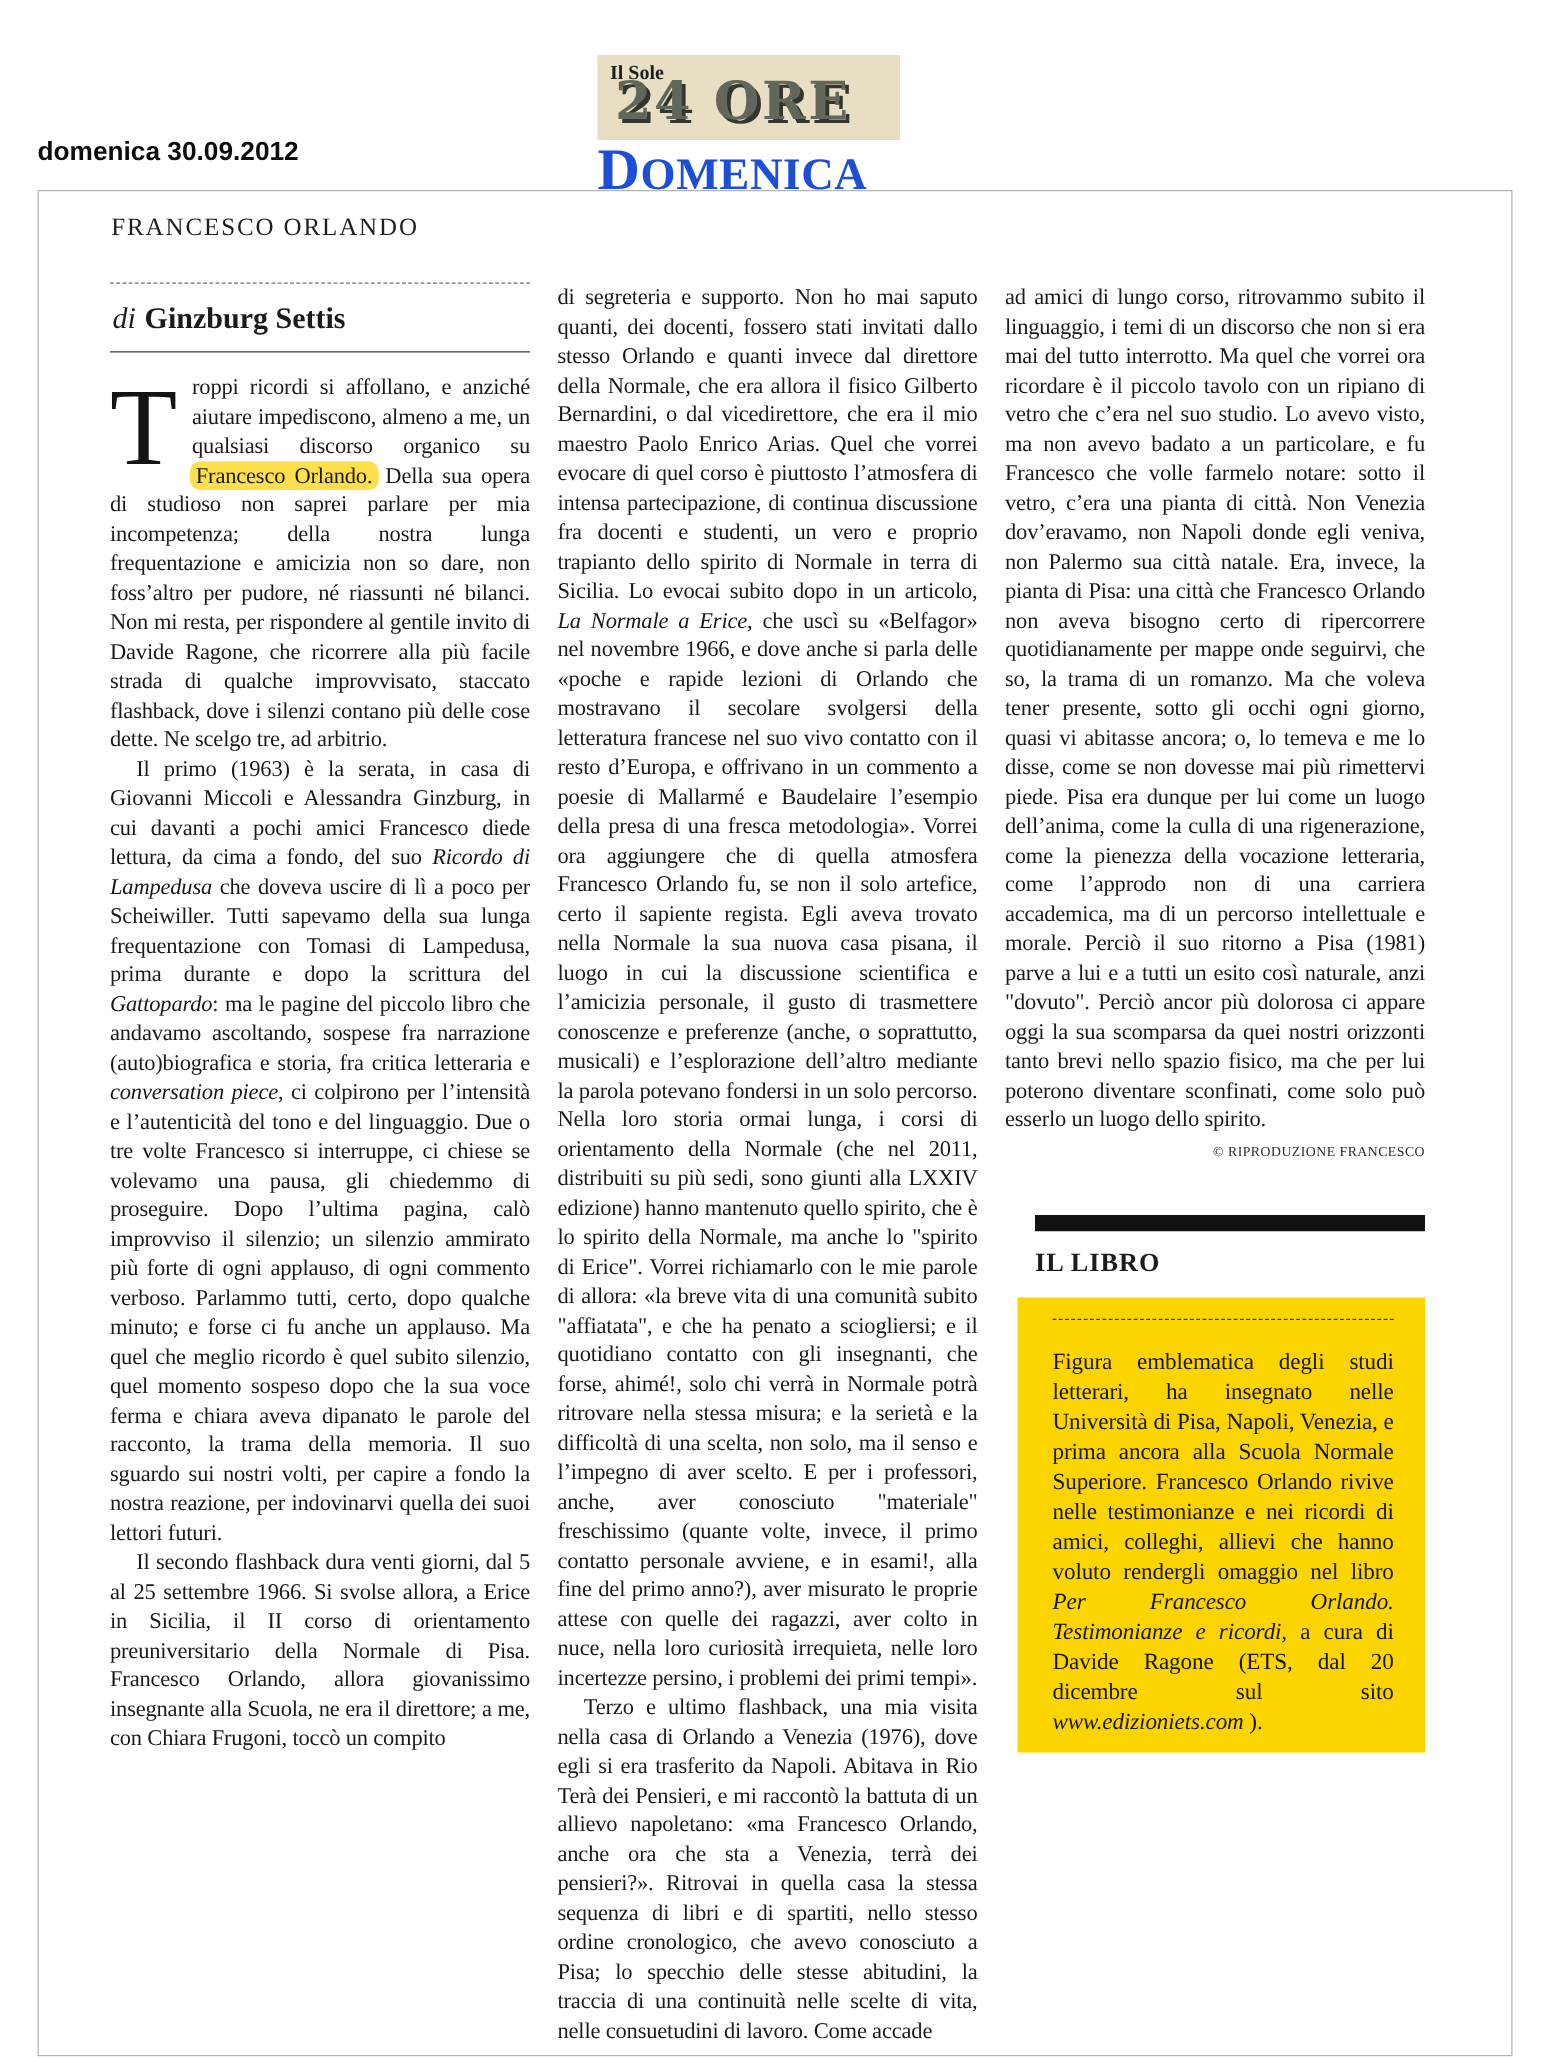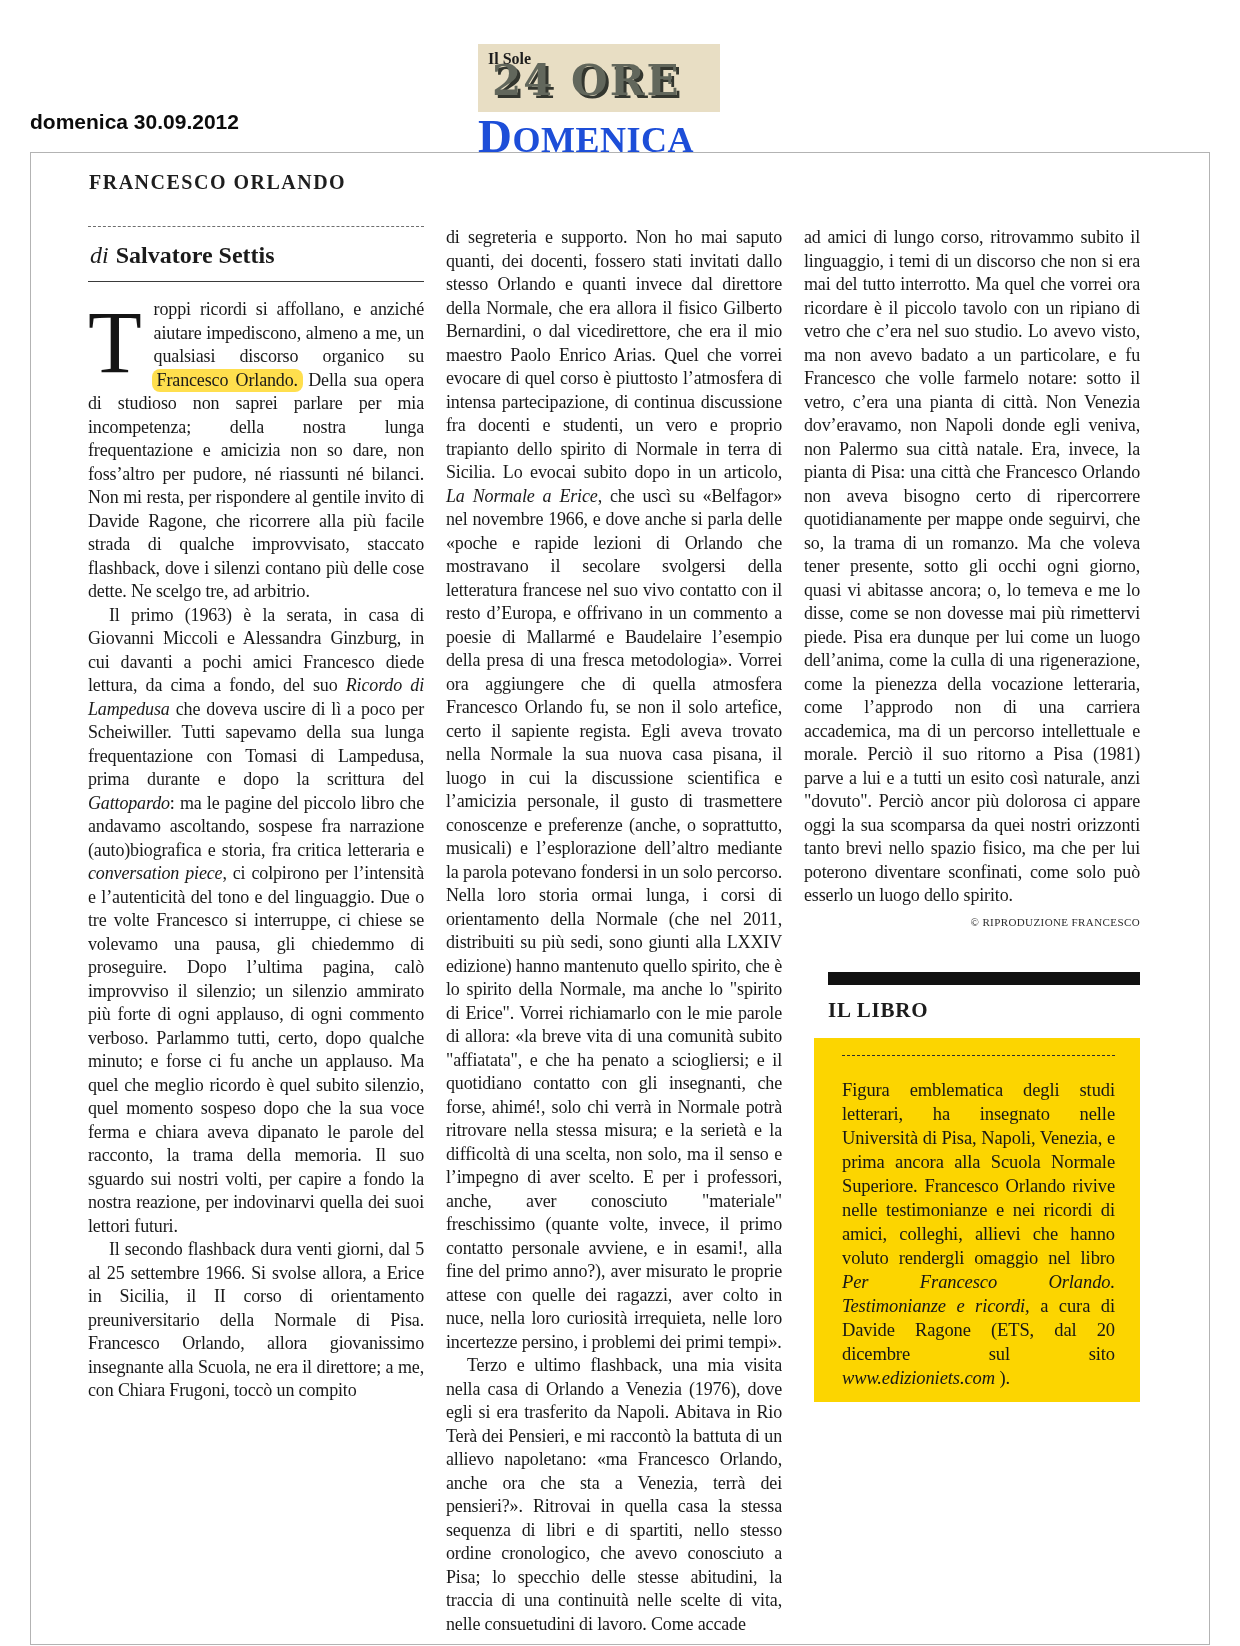--- a/index.html
+++ b/index.html
@@ -36,21 +36,21 @@
     color:#1d4ed8;letter-spacing:0.5px;margin-top:1px;
   }
   .logo-sub::first-letter{font-size:47px;}
   
   .frame{
     position:absolute;left:30px;top:152px;width:1180px;height:1493px;
     border:1px solid #b3b3b3;background:#fff;
     padding:14px 57px 0 57px;
   }
   .kicker{
-    font-weight:bold;font-size:20px;letter-spacing:1.5px;color:#1e1e1e;margin:4px 0 0 1px;
+    font-weight:normal;font-size:20px;letter-spacing:1.5px;color:#1e1e1e;margin:4px 0 0 1px;
   }
   .headline{
     font-weight:400;font-size:64px;line-height:66px;letter-spacing:-1px;color:#121212;
     margin:8px 0 0 0;white-space:nowrap;
   }
   .columns{display:flex;gap:22px;margin-top:32px;}
   .col{width:336px;flex:0 0 336px;}
   
   .byline-block{
     border-top:1px dashed #6e6e6e;border-bottom:1px solid #3a3a3a;
@@ -98,21 +98,21 @@
     <div class="logo-sub">DOMENICA</div>
   </div>
 
   <div class="frame">
     <div class="kicker">FRANCESCO ORLANDO</div>
 
     <div class="columns">
 
       <div class="col">
         <div class="byline-block">
-          <span class="by-prefix">di</span><span class="by-name">Salvatore Settis</span>
+          <span class="by-prefix">di</span><span class="by-name">Ginzburg Settis</span>
         </div>
         <div>
             <p class="para"><span class="dropcap">T</span><span>roppi ricordi si affollano, e anziché aiutare impediscono, almeno a me, un qualsiasi discorso organico su </span><span class="hl">Francesco Orlando.</span><span> Della sua opera di studioso non saprei parlare per mia incompetenza; della nostra lunga frequentazione e amicizia non so dare, non foss’altro per pudore, né riassunti né bilanci. Non mi resta, per rispondere al gentile invito di Davide Ragone, che ricorrere alla più facile strada di qualche improvvisato, staccato flashback, dove i silenzi contano più delle cose dette. Ne scelgo tre, ad arbitrio.</span></p>
             <p class="para indent"><span>Il primo (1963) è la serata, in casa di Giovanni Miccoli e Alessandra Ginzburg, in cui davanti a pochi amici Francesco diede lettura, da cima a fondo, del suo </span><span class="em">Ricordo di Lampedusa</span><span> che doveva uscire di lì a poco per Scheiwiller. Tutti sapevamo della sua lunga frequentazione con Tomasi di Lampedusa, prima durante e dopo la scrittura del </span><span class="em">Gattopardo</span><span>: ma le pagine del piccolo libro che andavamo ascoltando, sospese fra narrazione (auto)biografica e storia, fra critica letteraria e </span><span class="em">conversation piece</span><span>, ci colpirono per l’intensità e l’autenticità del tono e del linguaggio. Due o tre volte Francesco si interruppe, ci chiese se volevamo una pausa, gli chiedemmo di proseguire. Dopo l’ultima pagina, calò improvviso il silenzio; un silenzio ammirato più forte di ogni applauso, di ogni commento verboso. Parlammo tutti, certo, dopo qualche minuto; e forse ci fu anche un applauso. Ma quel che meglio ricordo è quel subito silenzio, quel momento sospeso dopo che la sua voce ferma e chiara aveva dipanato le parole del racconto, la trama della memoria. Il suo sguardo sui nostri volti, per capire a fondo la nostra reazione, per indovinarvi quella dei suoi lettori futuri.</span></p>
             <p class="para indent"><span>Il secondo flashback dura venti giorni, dal 5 al 25 settembre 1966. Si svolse allora, a Erice in Sicilia, il II corso di orientamento preuniversitario della Normale di Pisa. Francesco Orlando, allora giovanissimo insegnante alla Scuola, ne era il direttore; a me, con Chiara Frugoni, toccò un compito</span></p>
           </div>
       </div>
 
       <div class="col">
         <div>

